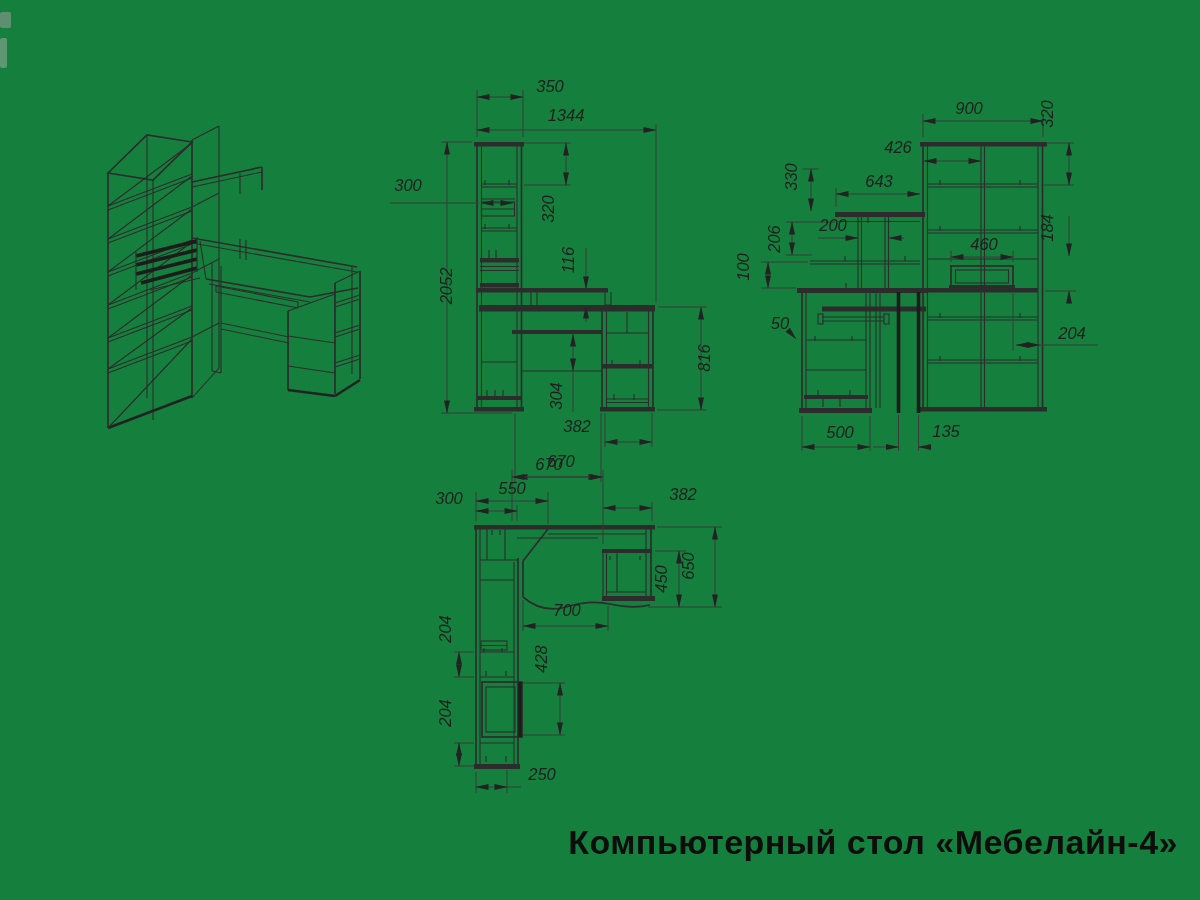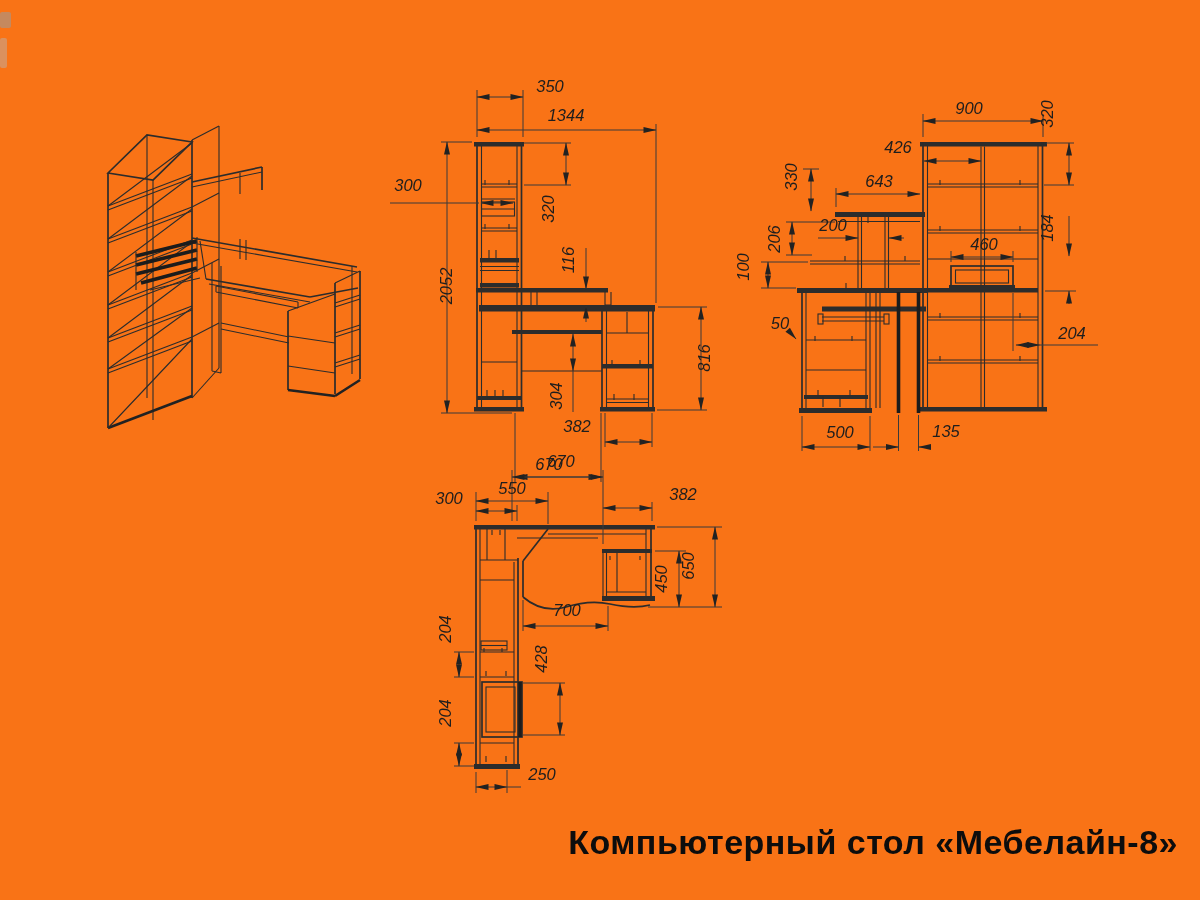--- a/index.html
+++ b/index.html
@@ -1,16 +1,16 @@
 <!DOCTYPE html>
 <html><head>
 <meta charset="utf-8">
 <style>
   html,body{margin:0;padding:0;background:#e8e8e8;}
-  .page{position:relative;width:1200px;height:900px;background:#f97316;overflow:hidden;
+  .page{position:relative;width:1200px;height:900px;background:#15803d;overflow:hidden;
         font-family:"Liberation Sans",sans-serif;}
   svg{position:absolute;left:0;top:0;}
   .s{stroke:#2c2c2c;fill:none;stroke-width:1.1;stroke-linecap:butt}
   .s2{stroke:#2c2c2c;fill:none;stroke-width:1.7}
   .s3{stroke:#222;fill:none;stroke-width:2.6}
   .s4{stroke:#1c1c1c;fill:none;stroke-width:3.6}
   .f{fill:#2c2c2c;stroke:none}
   .dl{stroke:#3a3a3a;fill:none;stroke-width:1}
   text.d{font-style:italic;font-size:16.5px;font-family:"Liberation Sans",sans-serif;
          fill:#1e1e1e;text-anchor:middle}
@@ -289,14 +289,14 @@
         <text class="d" x="667" y="579" transform="rotate(-90 667 579)">450</text>
         <text class="d" x="567" y="616">700</text>
         <text class="d" x="547" y="659" transform="rotate(-90 547 659)">428</text>
         <text class="d" x="451" y="629" transform="rotate(-90 451 629)">204</text>
         <text class="d" x="451" y="713" transform="rotate(-90 451 713)">204</text>
         <text class="d" x="542" y="780">250</text>
       </g>
     </g>
   </svg>
 
-  <div class="title">Компьютерный стол «Мебелайн-8»</div>
+  <div class="title">Компьютерный стол «Мебелайн-4»</div>
 </div>
 
 </body></html>

